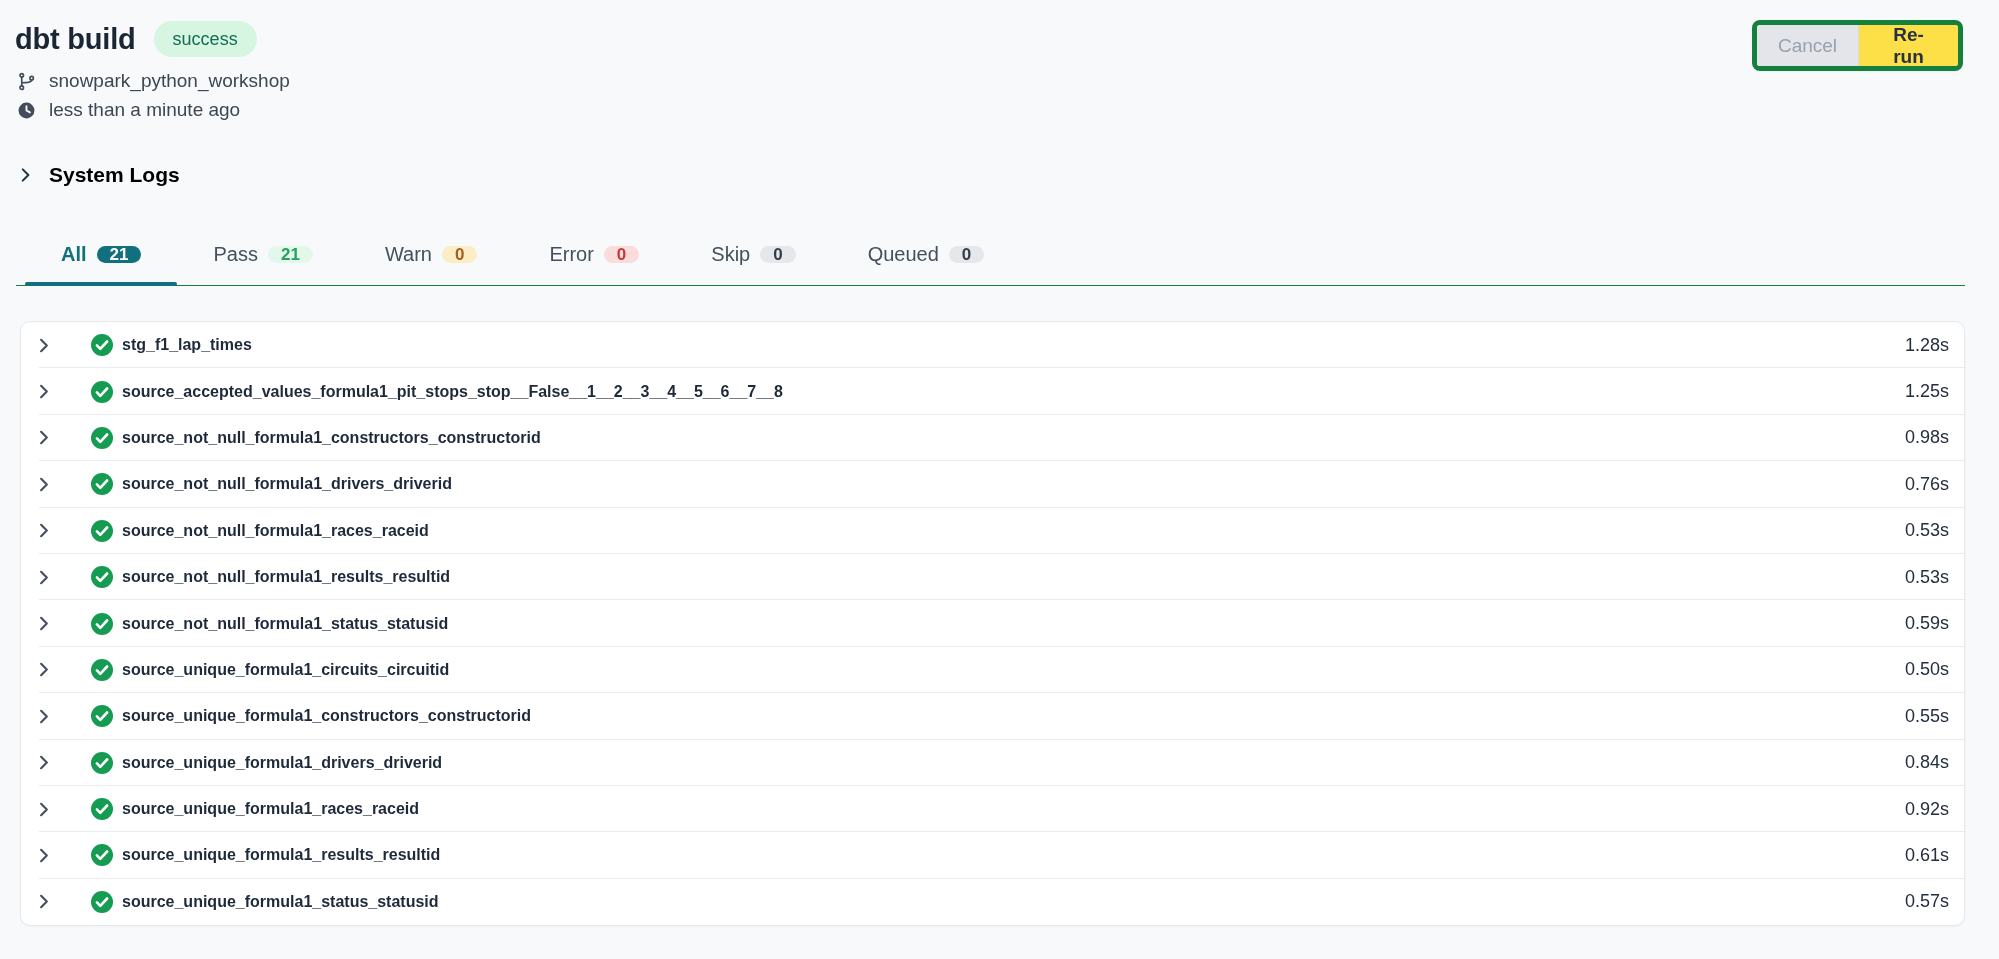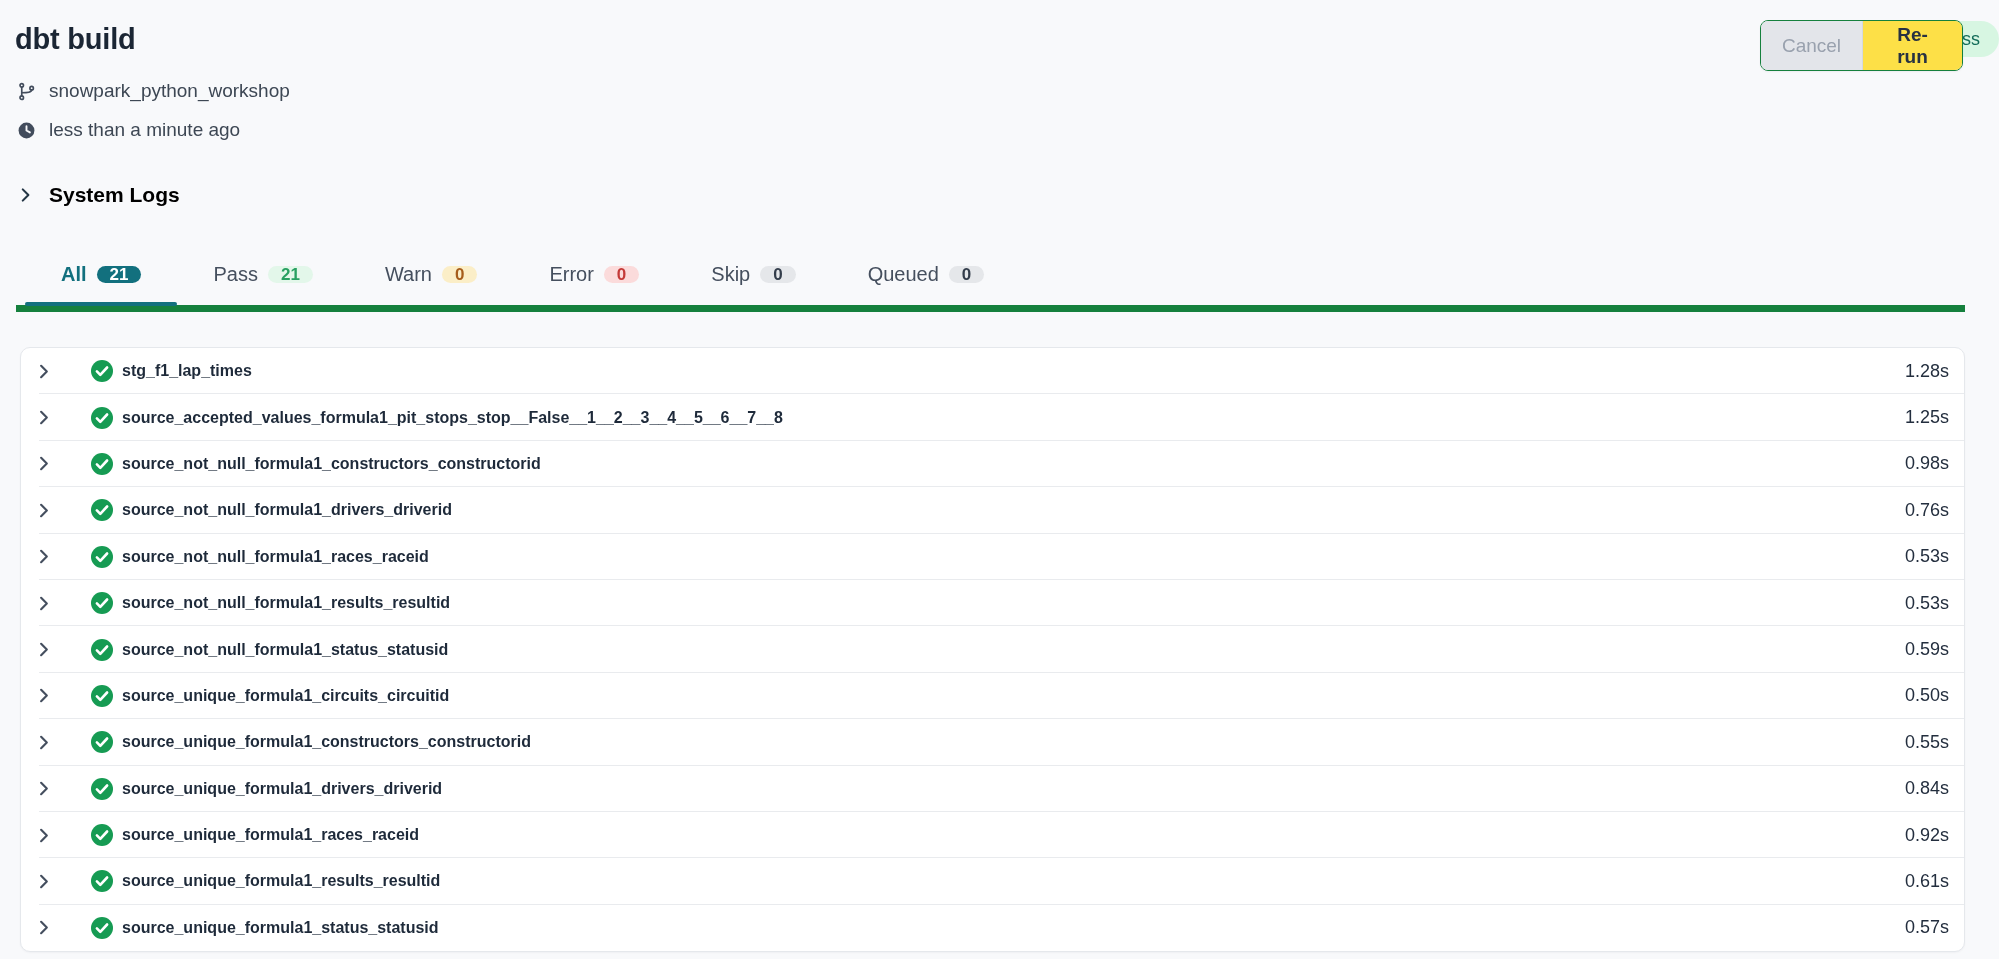--- a/index.html
+++ b/index.html
@@ -5,52 +5,52 @@
   * { box-sizing: border-box; margin: 0; padding: 0; }
   html, body { width: 1999px; height: 959px; overflow: hidden; }
   body {
     background: var(--page-bg, #f8f9fb);
     font-family: "Liberation Sans", "DejaVu Sans", sans-serif;
     color: #202b3b;
     position: relative;
   }
 
   
-  .title-row { display: flex; align-items: center; gap: 18px; margin: 21px 0 0 15px; justify-content: space-between; }
+  .title-row { display: flex; align-items: center; gap: 18px; margin: 21px 0 0 15px; }
   .page-title { font-size: 29px; font-weight: 700; color: #1b2634; letter-spacing: -0.2px; }
   .status-badge {
     background: #d7f6e2; color: #136c59;
     font-size: 18px; line-height: 1;
     padding: 9px 19px; border-radius: 999px;
   }
 
   .btn-group {
     position: absolute; top: 20px; right: 36px;
-    display: flex; border: 1px solid #15803d; border-radius: 8px;
+    display: flex; border: 5px solid #15803d; border-radius: 8px;
     overflow: hidden; height: 51px;
     box-shadow: 0 1px 2px rgba(16,24,40,0.05);
   }
   .btn { font-size: 19px; display: flex; align-items: center; justify-content: center;
          padding: 0 24px; cursor: pointer; font-family: inherit; border: none; }
   .btn-cancel { background: #e3e5ea; color: #99a1ae; width: 101px; }
   .btn-rerun  { background: #fde047; color: #273142; font-weight: 600; width: 100px;
                 border-left: 1px solid #d5d9e0; }
 
   .meta { margin: 11px 0 0 17px; display: flex; flex-direction: column; gap: 3px; }
-  .meta-row { display: flex; align-items: center; gap: 13px; font-size: 19px; color: #3d4754; height: 26px; margin-top: 10px; }
+  .meta-row { display: flex; align-items: center; gap: 13px; font-size: 19px; color: #3d4754; height: 26px; }
   .meta-icon { color: #424c5c; display: flex; }
 
   
   .system-logs { margin: 40px 0 0 16px; display: flex; align-items: center; gap: 15px;
                  cursor: pointer; width: max-content; }
   .system-logs .chev { color: #243645; display: flex; }
   .system-logs-label { font-size: 21px; font-weight: 700; color: #000000; }
 
   
-  .tabs { margin: 54px 34px 0 16px; display: flex; border-bottom: 7px solid #15803d; padding-left: 9px; }
+  .tabs { margin: 54px 34px 0 16px; display: flex; border-bottom: 1px solid #15803d; padding-left: 9px; }
   .tab { position: relative; display: flex; align-items: center; gap: 10px;
          padding: 2px 36px 19px; font-size: 20px; color: #454f5e; cursor: pointer; }
   .tab.is-active { color: var(--accent, #12707e); font-weight: 700; }
   .tab.is-active::after {
     content: ""; position: absolute; left: 0; right: 0; bottom: -1px; height: 4px;
     background: var(--accent, #12707e); border-radius: 2px;
   }
   .count-badge { font-size: 17px; font-weight: 700; line-height: 1;
                  padding: 0 13px; border-radius: 999px; }
   .badge--all    { background: var(--accent, #12707e); color: #ffffff; }

